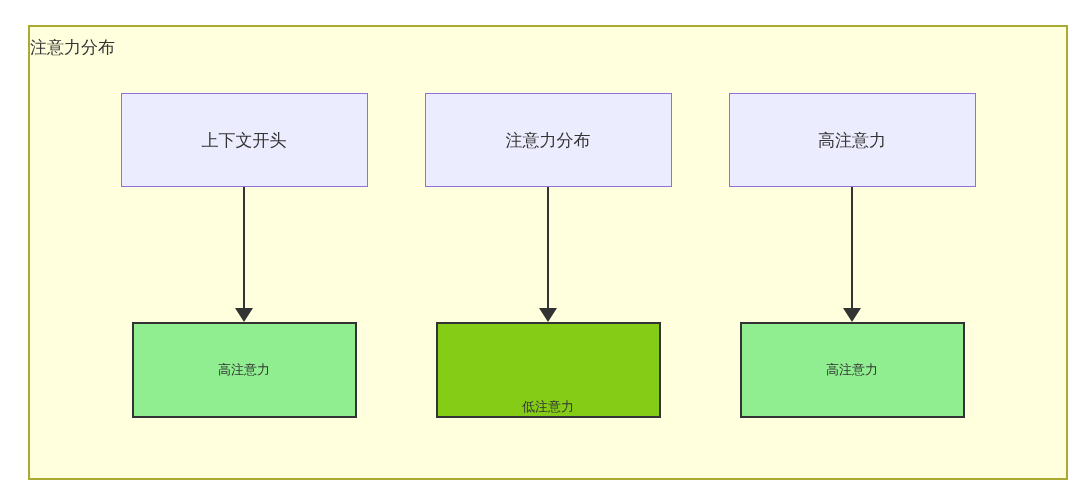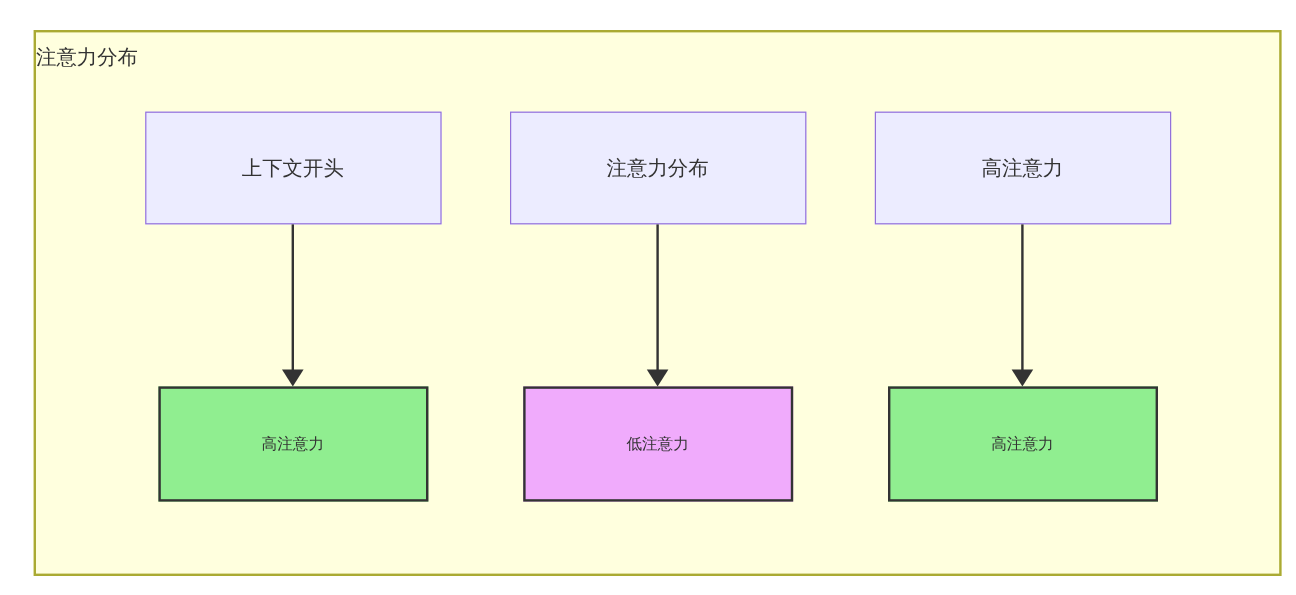--- a/index.html
+++ b/index.html
@@ -112,21 +112,21 @@
       </div>
 
       <div class="column">
         <div class="source-node">
           <span>注意力分布</span>
         </div>
         <div class="arrow">
           <div class="arrow-line"></div>
           <div class="arrow-head"></div>
         </div>
-        <div class="result-node" style="background: #f0abfc;">
+        <div class="result-node" style="background: #84cc16; align-items: flex-end;">
           <span>低注意力</span>
         </div>
       </div>
 
       <div class="column">
         <div class="source-node">
           <span>高注意力</span>
         </div>
         <div class="arrow">
           <div class="arrow-line"></div>

